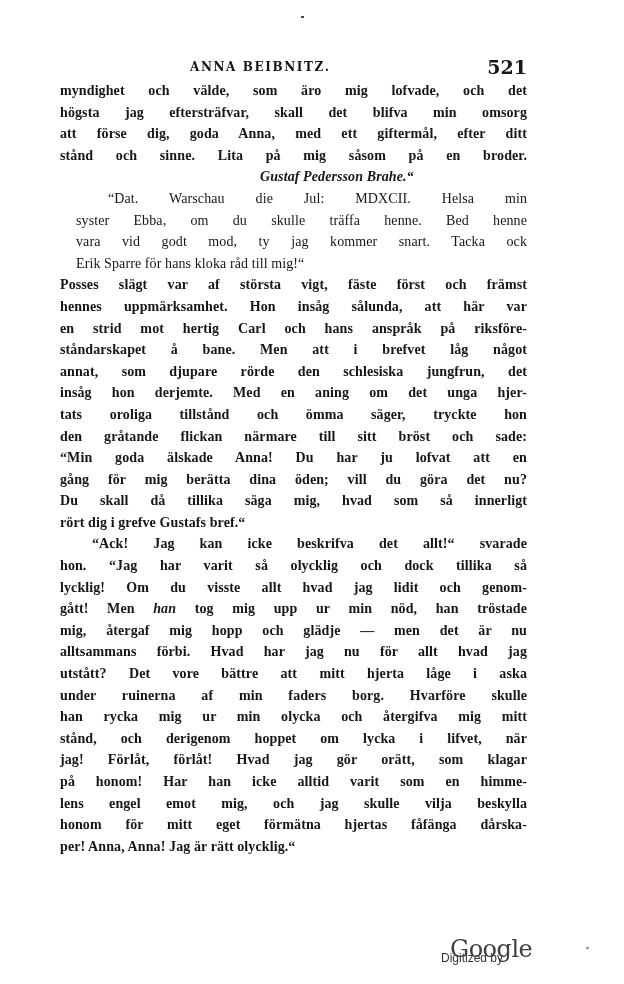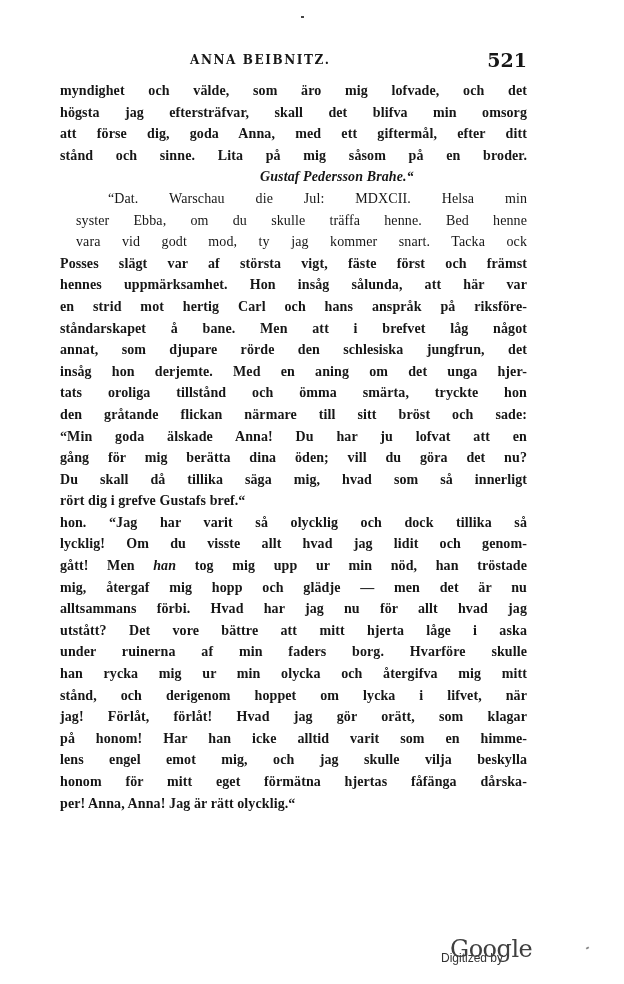--- a/index.html
+++ b/index.html
@@ -1,19 +1,19 @@
 <!DOCTYPE html>
 <html><head>
 <meta charset="utf-8">
 <style>
   html, body { margin: 0; padding: 0; background: #ffffff; }
   body { width: 624px; height: 984px; position: relative; overflow: hidden;
          font-family: "Liberation Serif", "DejaVu Serif", serif; color: #161616; }
   .speck { position: absolute; left: 301px; top: 16px; width: 3px; height: 2px; background: #444; }
-  .header { position: absolute; top: 49px; left: 60px; width: 467px; height: 24px; }
+  .header { position: absolute; top: 56px; left: 60px; width: 467px; height: 24px; }
   .running-title { position: absolute; left: 130px; top: 4px; font-size: 12px; font-weight: bold;
                    letter-spacing: 1.6px; font-family: "DejaVu Serif", serif; }
   .page-number { position: absolute; right: 0; top: 0; font-size: 19px; font-weight: bold;
                  font-family: "DejaVu Serif", serif; }
   .body-text { position: absolute; left: 60px; top: 80px; width: 467px; }
   .line { font-size: 14px; line-height: 21.6px; height: 21.6px; white-space: nowrap;
           font-weight: bold; text-align: justify; text-align-last: justify; letter-spacing: 0.1px; }
   .line.last { text-align-last: left; }
   .line.indent { padding-left: 32px; }
   .line.sig { text-align-last: left; padding-left: 200px; font-style: italic; }
@@ -38,32 +38,34 @@
 
 <div class="body-text">
   <div class="line">myndighet och välde, som äro mig lofvade, och det</div>
   <div class="line">högsta jag eftersträfvar, skall det blifva min omsorg</div>
   <div class="line">att förse dig, goda Anna, med ett giftermål, efter ditt</div>
   <div class="line">stånd och sinne.  Lita på mig såsom på en broder.</div>
   <div class="line sig">Gustaf Pedersson Brahe.“</div>
   <div class="line indent regular">“Dat. Warschau die Jul: MDXCII.  Helsa min</div>
   <div class="line regular">syster Ebba, om du skulle träffa henne.  Bed henne</div>
   <div class="line regular">vara vid godt mod, ty jag kommer snart.  Tacka ock</div>
+  <div class="line regular last">Erik Sparre för hans kloka råd till mig!“</div>
   <div class="line">Posses slägt var af största vigt, fäste först och främst</div>
   <div class="line">hennes uppmärksamhet. Hon insåg sålunda, att här var</div>
   <div class="line">en strid mot hertig Carl och hans anspråk på riksföre-</div>
   <div class="line">ståndarskapet å bane.  Men att i brefvet låg något</div>
   <div class="line">annat, som djupare rörde den schlesiska jungfrun, det</div>
   <div class="line">insåg hon derjemte.  Med en aning om det unga hjer-</div>
-  <div class="line">tats oroliga tillstånd och ömma smärta, tryckte hon</div>
+  <div class="line">tats oroliga tillstånd och ömma säger, tryckte hon</div>
   <div class="line">den gråtande flickan närmare till sitt bröst och sade:</div>
   <div class="line">“Min goda älskade Anna!  Du har ju lofvat att en</div>
   <div class="line">gång för mig berätta dina öden; vill du göra det nu?</div>
   <div class="line">Du skall då tillika säga mig, hvad som så innerligt</div>
   <div class="line last">rört dig i grefve Gustafs bref.“</div>
+  <div class="line indent">“Ack!  Jag kan icke beskrifva det allt!“ svarade</div>
   <div class="line">hon.  “Jag har varit så olycklig och dock tillika så</div>
   <div class="line">lycklig!  Om du visste allt hvad jag lidit och genom-</div>
   <div class="line"><span>gått!  Men </span><em>han</em><span> tog mig upp ur min nöd, han tröstade</span></div>
   <div class="line">mig, återgaf mig hopp och glädje — men det är nu</div>
   <div class="line">alltsammans förbi. Hvad har jag nu för allt hvad jag</div>
   <div class="line">utstått?  Det vore bättre att mitt hjerta låge i aska</div>
   <div class="line">under ruinerna af min faders borg.  Hvarföre skulle</div>
   <div class="line">han rycka mig ur min olycka och återgifva mig mitt</div>
   <div class="line">stånd, och derigenom hoppet om lycka i lifvet, när</div>
   <div class="line">jag!  Förlåt, förlåt!  Hvad jag gör orätt, som klagar</div>

